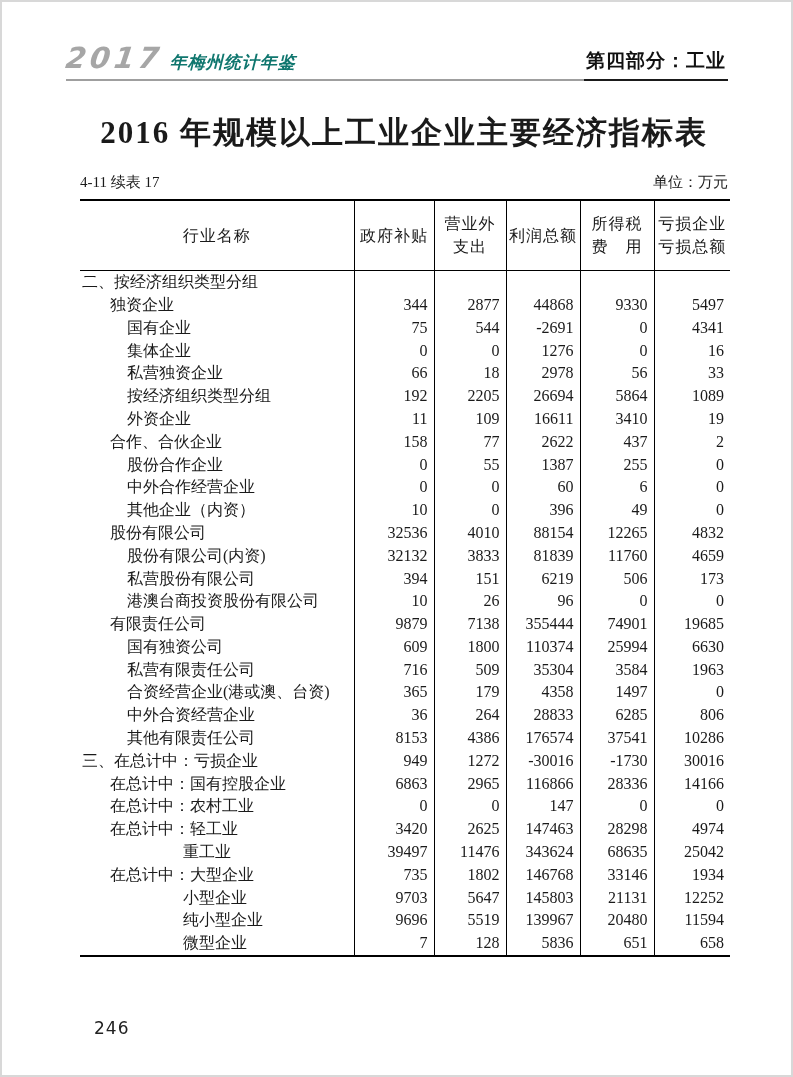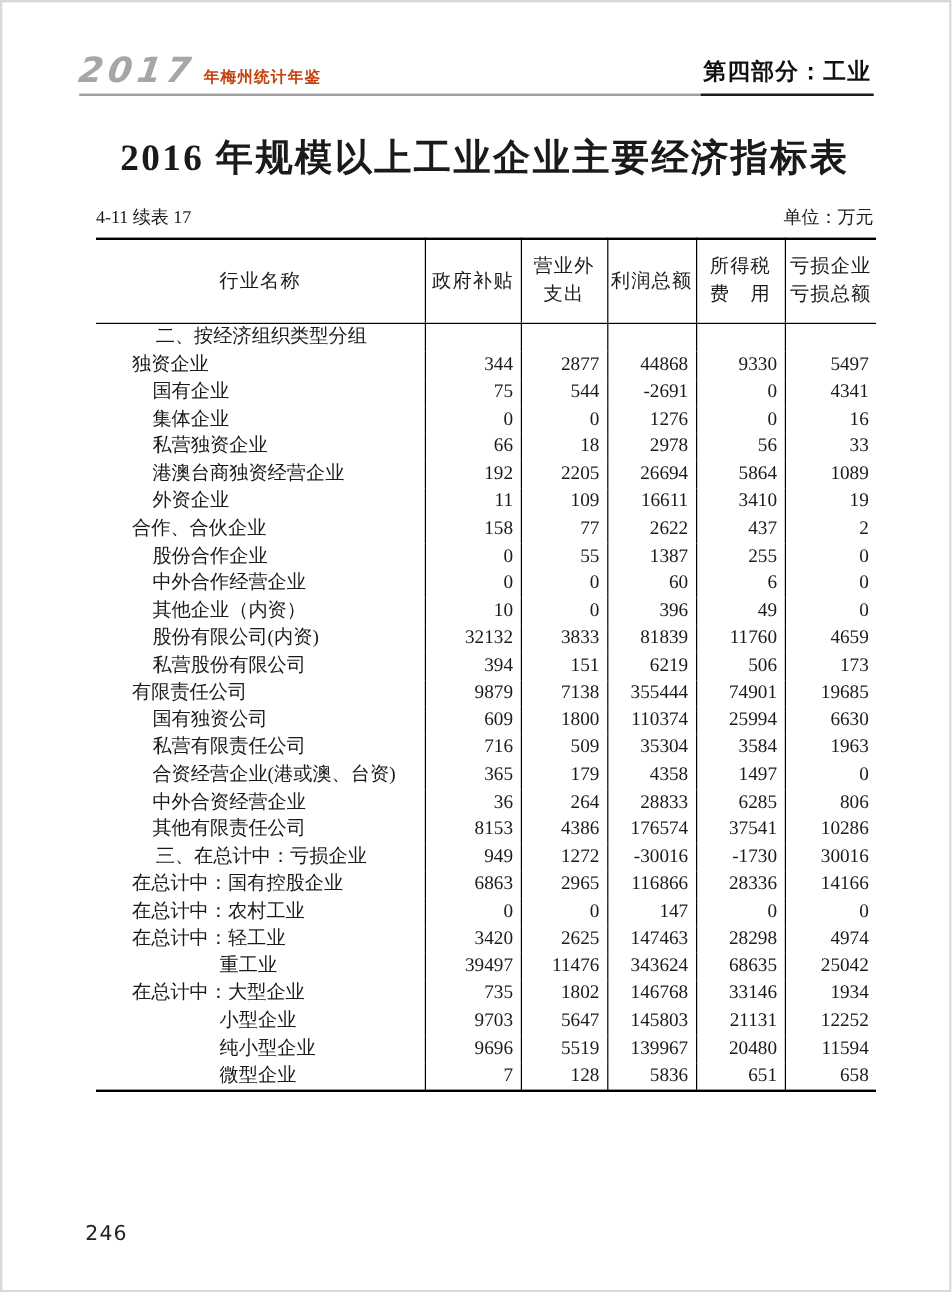--- a/index.html
+++ b/index.html
@@ -26,22 +26,22 @@
   .brand-year {
     font-family:"DejaVu Sans", sans-serif;
     font-style:italic; font-weight:800;
     font-size:29px; letter-spacing:4px;
     color:#a6a6a6;
     display:inline-block; transform:skewX(-8deg);
     line-height:1;
   }
   .brand-title {
     font-family:"DejaVu Sans", sans-serif;
-    font-weight:700;
-    font-size:13px; color:#c2410c;
+    font-style:italic; font-weight:700;
+    font-size:17px; color:#0f766e;
     margin-left:7px; letter-spacing:1px;
   }
   .section-label {
     font-family:"Liberation Sans", sans-serif;
     font-weight:700; font-size:19px; color:#111;
     letter-spacing:1px;
     border-bottom:2px solid #1a1a1a;
     margin-bottom:-7px; padding:0 2px 5px 2px;
   }
 
@@ -88,28 +88,28 @@
     letter-spacing:1px;
   }
   .stat tbody td {
     height:22.8px;
     font-size:16px;
     line-height:22.8px;
     white-space:nowrap; overflow:hidden;
   }
   .stat td.num { text-align:right; padding-right:6px; }
   .stat td.name { text-align:left; }
-  .stat td.name.indent-0 { padding-left:2px;text-align:center; }
+  .stat td.name.indent-0 { padding-left:2px; }
   .stat td.name.indent-1 { padding-left:30px; }
   .stat td.name.indent-2 { padding-left:47px; }
   .stat td.name.indent-3 { padding-left:103px; }
 
   
   .page-number {
-    position:absolute; left:69px; bottom:37px;
+    position:absolute; left:92px; bottom:37px;
     font-family:"DejaVu Sans", sans-serif;
     font-size:17px; color:#222; letter-spacing:1px;
   }
 </style>
 </head>
 <body>
 
 <div class="sheet">
   <div class="content">
 
@@ -185,21 +185,21 @@
           </tr>
           <tr>
             <td class="name indent-2">私营独资企业</td>
             <td class="num">66</td>
             <td class="num">18</td>
             <td class="num">2978</td>
             <td class="num">56</td>
             <td class="num">33</td>
           </tr>
           <tr>
-            <td class="name indent-2">港澳台商独资经营企业</td>
+            <td class="name indent-2">按经济组织类型分组</td>
             <td class="num">192</td>
             <td class="num">2205</td>
             <td class="num">26694</td>
             <td class="num">5864</td>
             <td class="num">1089</td>
           </tr>
           <tr>
             <td class="name indent-2">外资企业</td>
             <td class="num">11</td>
             <td class="num">109</td>
@@ -233,36 +233,52 @@
           </tr>
           <tr>
             <td class="name indent-2">其他企业（内资）</td>
             <td class="num">10</td>
             <td class="num">0</td>
             <td class="num">396</td>
             <td class="num">49</td>
             <td class="num">0</td>
           </tr>
           <tr>
+            <td class="name indent-1">股份有限公司</td>
+            <td class="num">32536</td>
+            <td class="num">4010</td>
+            <td class="num">88154</td>
+            <td class="num">12265</td>
+            <td class="num">4832</td>
+          </tr>
+          <tr>
             <td class="name indent-2">股份有限公司(内资)</td>
             <td class="num">32132</td>
             <td class="num">3833</td>
             <td class="num">81839</td>
             <td class="num">11760</td>
             <td class="num">4659</td>
           </tr>
           <tr>
             <td class="name indent-2">私营股份有限公司</td>
             <td class="num">394</td>
             <td class="num">151</td>
             <td class="num">6219</td>
             <td class="num">506</td>
             <td class="num">173</td>
           </tr>
           <tr>
+            <td class="name indent-2">港澳台商投资股份有限公司</td>
+            <td class="num">10</td>
+            <td class="num">26</td>
+            <td class="num">96</td>
+            <td class="num">0</td>
+            <td class="num">0</td>
+          </tr>
+          <tr>
             <td class="name indent-1">有限责任公司</td>
             <td class="num">9879</td>
             <td class="num">7138</td>
             <td class="num">355444</td>
             <td class="num">74901</td>
             <td class="num">19685</td>
           </tr>
           <tr>
             <td class="name indent-2">国有独资公司</td>
             <td class="num">609</td>

